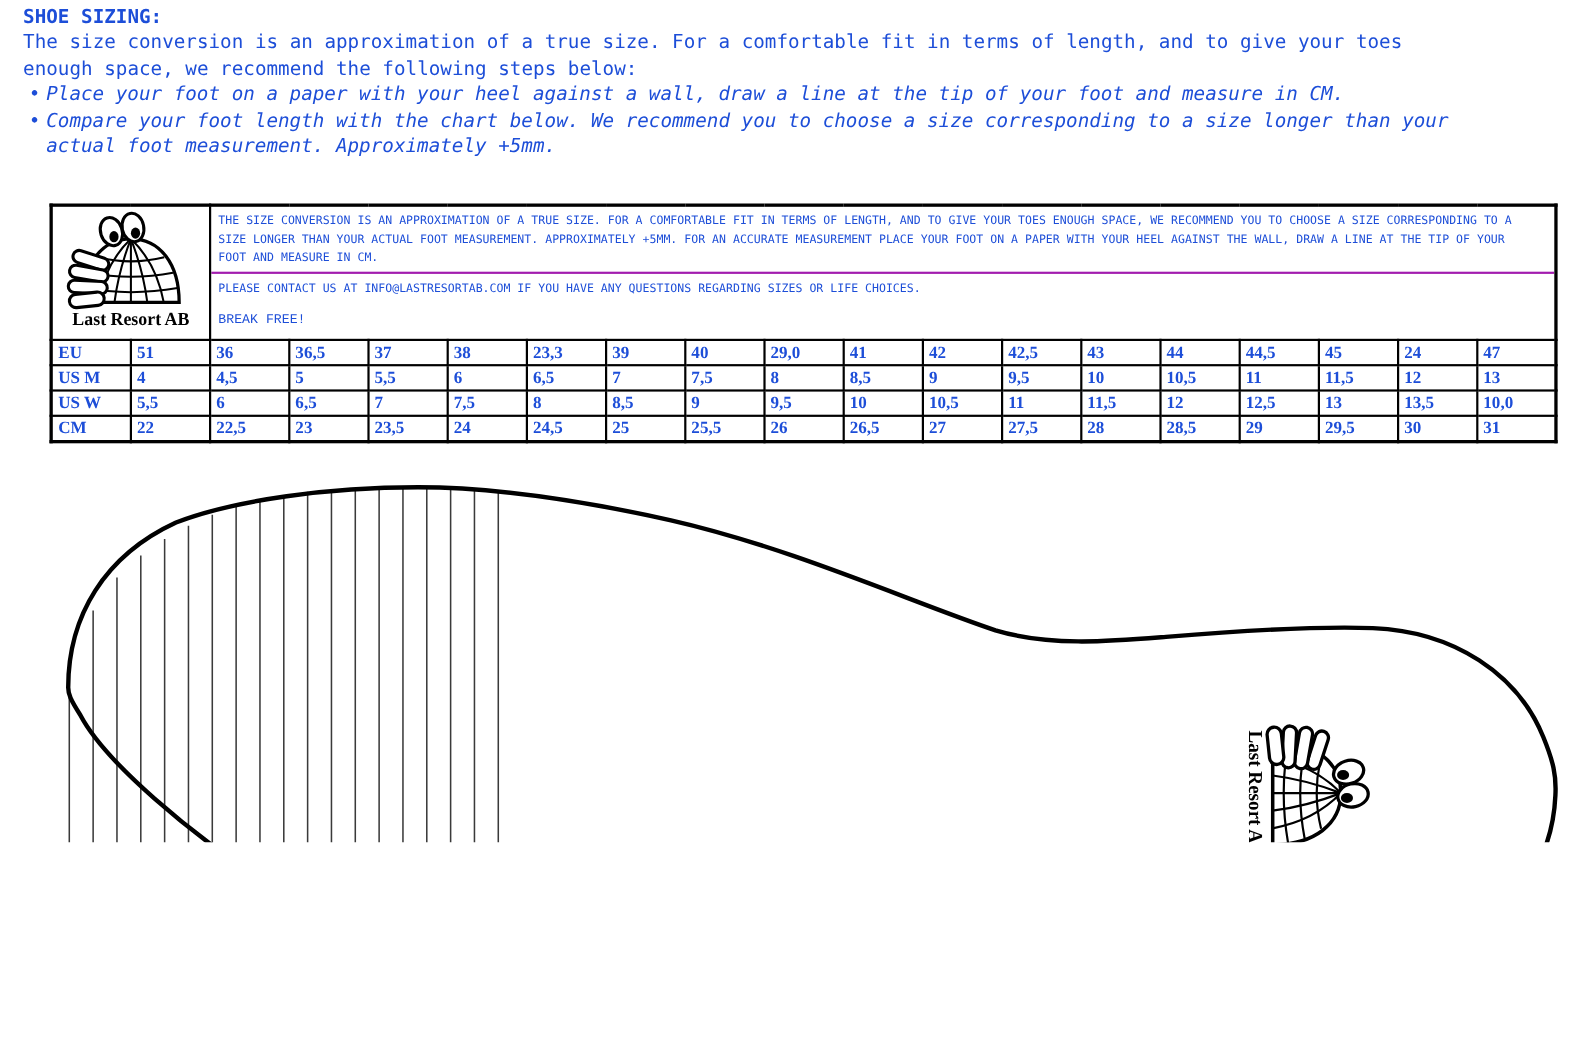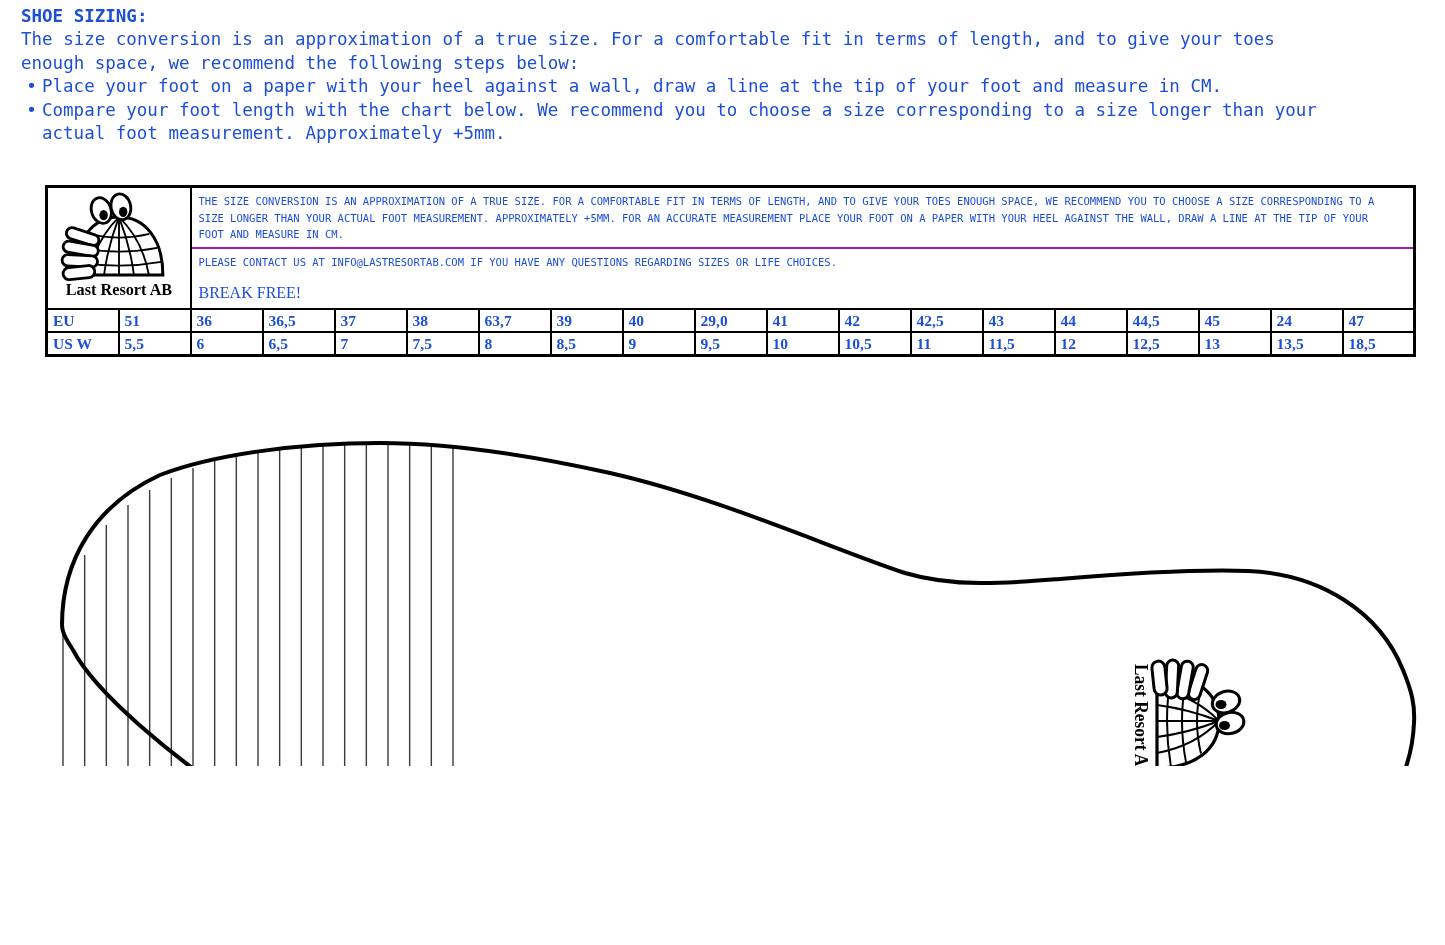--- a/index.html
+++ b/index.html
@@ -6,35 +6,35 @@
   .page{position:relative;width:1445px;height:766px;background:#fff;color:#1d4ed8;
         font-family:"DejaVu Sans Mono",monospace;overflow:hidden;}
 
   
   #top-text{position:absolute;left:21px;top:5px;font-size:17.5px;line-height:23.4px;}
   #page-title{font-weight:bold;margin:0;font-size:17.5px;line-height:23.4px;}
   .intro-lines{white-space:pre;}
   .bullets{margin-top:0;}
   .bullet{display:flex;}
   .bullet .marker{width:21px;text-align:center;flex:0 0 21px;}
-  .bullet .btext{white-space:pre;}
+  .bullet .btext{white-space:pre;font-style:italic;}
 
   
   #size-table{position:absolute;left:45px;top:185px;border-collapse:collapse;
               table-layout:fixed;width:1369px;border:3px solid #000;}
   #size-table td{border:2px solid #000;overflow:hidden;}
   .size-cell,.label-cell{font-family:"Liberation Serif",serif;font-weight:bold;
               font-size:15.5px;padding:1px 0 1px 5px;height:19px;vertical-align:middle;}
   .logo-cell{text-align:center;vertical-align:middle;padding:2px 0;}
   .info-cell{vertical-align:top;padding:0;}
   .info-par{font-family:"DejaVu Sans Mono",monospace;font-size:10.5px;line-height:16.6px;
             white-space:pre;padding:5px 0 4px 7px;}
   .info-contact{border-top:2px solid #a21caf;font-family:"DejaVu Sans Mono",monospace;
             font-size:10.5px;padding:7px 0 0 7px;white-space:pre;}
-  .info-tagline{font-family:Liberation Serif, serif;font-size:16px;
+  .info-tagline{font-family:Liberation Mono, monospace;font-size:12px;
             padding:16px 0 0 7px;white-space:pre;}
 
   
   #foot{position:absolute;left:0;top:430px;}
   .cm-line{stroke:#3a3a3a;stroke-width:1.4;}
   .cm-label{font-family:"Liberation Serif",serif;font-weight:bold;font-size:15.5px;fill:#000;}
   .outline{fill:none;stroke:#000;stroke-width:4;}
   .logo-stroke{fill:#fff;stroke:#000;}
   .brand-text{font-family:"Liberation Serif",serif;font-weight:bold;font-size:18px;fill:#000;}
   .hidden-defs{position:absolute;width:0;height:0;}
@@ -129,54 +129,96 @@
       </tr>
     </tbody>
     <tbody id="size-rows">
         <tr>
           <td class="label-cell">EU</td>
           <td class="size-cell">51</td>
           <td class="size-cell">36</td>
           <td class="size-cell">36,5</td>
           <td class="size-cell">37</td>
           <td class="size-cell">38</td>
-          <td class="size-cell">63,7</td>
+          <td class="size-cell">23,3</td>
           <td class="size-cell">39</td>
           <td class="size-cell">40</td>
           <td class="size-cell">29,0</td>
           <td class="size-cell">41</td>
           <td class="size-cell">42</td>
           <td class="size-cell">42,5</td>
           <td class="size-cell">43</td>
           <td class="size-cell">44</td>
           <td class="size-cell">44,5</td>
           <td class="size-cell">45</td>
           <td class="size-cell">24</td>
           <td class="size-cell">47</td>
+        </tr>
+        <tr>
+          <td class="label-cell">US M</td>
+          <td class="size-cell">4</td>
+          <td class="size-cell">4,5</td>
+          <td class="size-cell">5</td>
+          <td class="size-cell">5,5</td>
+          <td class="size-cell">6</td>
+          <td class="size-cell">6,5</td>
+          <td class="size-cell">7</td>
+          <td class="size-cell">7,5</td>
+          <td class="size-cell">8</td>
+          <td class="size-cell">8,5</td>
+          <td class="size-cell">9</td>
+          <td class="size-cell">9,5</td>
+          <td class="size-cell">10</td>
+          <td class="size-cell">10,5</td>
+          <td class="size-cell">11</td>
+          <td class="size-cell">11,5</td>
+          <td class="size-cell">12</td>
+          <td class="size-cell">13</td>
         </tr>
         <tr>
           <td class="label-cell">US W</td>
           <td class="size-cell">5,5</td>
           <td class="size-cell">6</td>
           <td class="size-cell">6,5</td>
           <td class="size-cell">7</td>
           <td class="size-cell">7,5</td>
           <td class="size-cell">8</td>
           <td class="size-cell">8,5</td>
           <td class="size-cell">9</td>
           <td class="size-cell">9,5</td>
           <td class="size-cell">10</td>
           <td class="size-cell">10,5</td>
           <td class="size-cell">11</td>
           <td class="size-cell">11,5</td>
           <td class="size-cell">12</td>
           <td class="size-cell">12,5</td>
           <td class="size-cell">13</td>
           <td class="size-cell">13,5</td>
-          <td class="size-cell">18,5</td>
+          <td class="size-cell">10,0</td>
+        </tr>
+        <tr>
+          <td class="label-cell">CM</td>
+          <td class="size-cell">22</td>
+          <td class="size-cell">22,5</td>
+          <td class="size-cell">23</td>
+          <td class="size-cell">23,5</td>
+          <td class="size-cell">24</td>
+          <td class="size-cell">24,5</td>
+          <td class="size-cell">25</td>
+          <td class="size-cell">25,5</td>
+          <td class="size-cell">26</td>
+          <td class="size-cell">26,5</td>
+          <td class="size-cell">27</td>
+          <td class="size-cell">27,5</td>
+          <td class="size-cell">28</td>
+          <td class="size-cell">28,5</td>
+          <td class="size-cell">29</td>
+          <td class="size-cell">29,5</td>
+          <td class="size-cell">30</td>
+          <td class="size-cell">31</td>
         </tr>
       </tbody>
   </table>
 
   <svg id="foot" width="1445" height="515" viewBox="0 0 1445 515">
     <g id="cm-lines">
         <line x1="63" x2="63" y1="202" y2="477" class="cm-line"></line>
         <line x1="84.666" x2="84.666" y1="125" y2="477" class="cm-line"></line>
         <line x1="106.332" x2="106.332" y1="95" y2="477" class="cm-line"></line>
         <line x1="127.998" x2="127.998" y1="75" y2="477" class="cm-line"></line>

